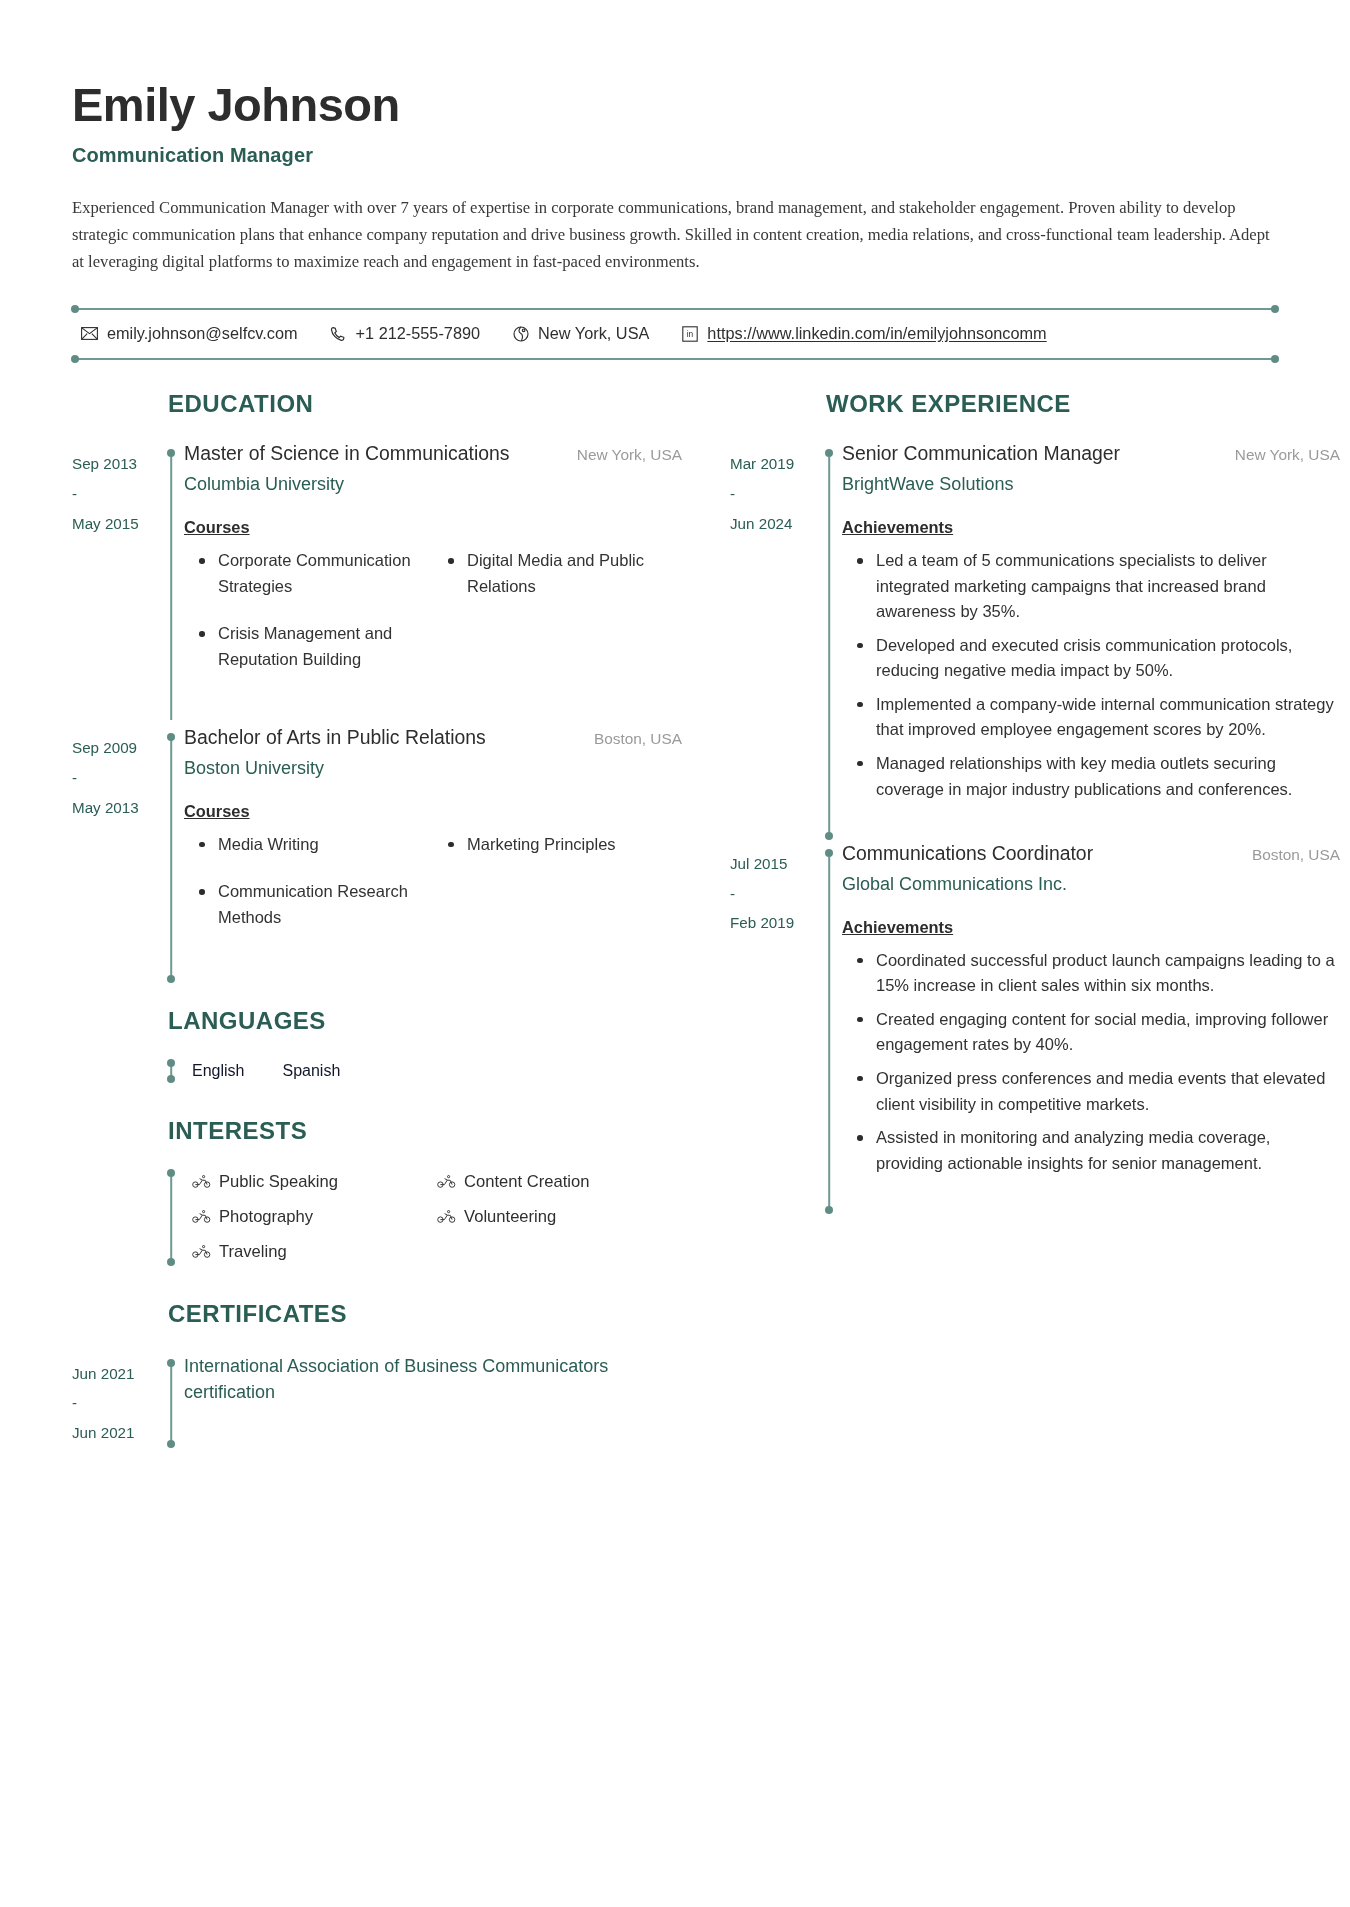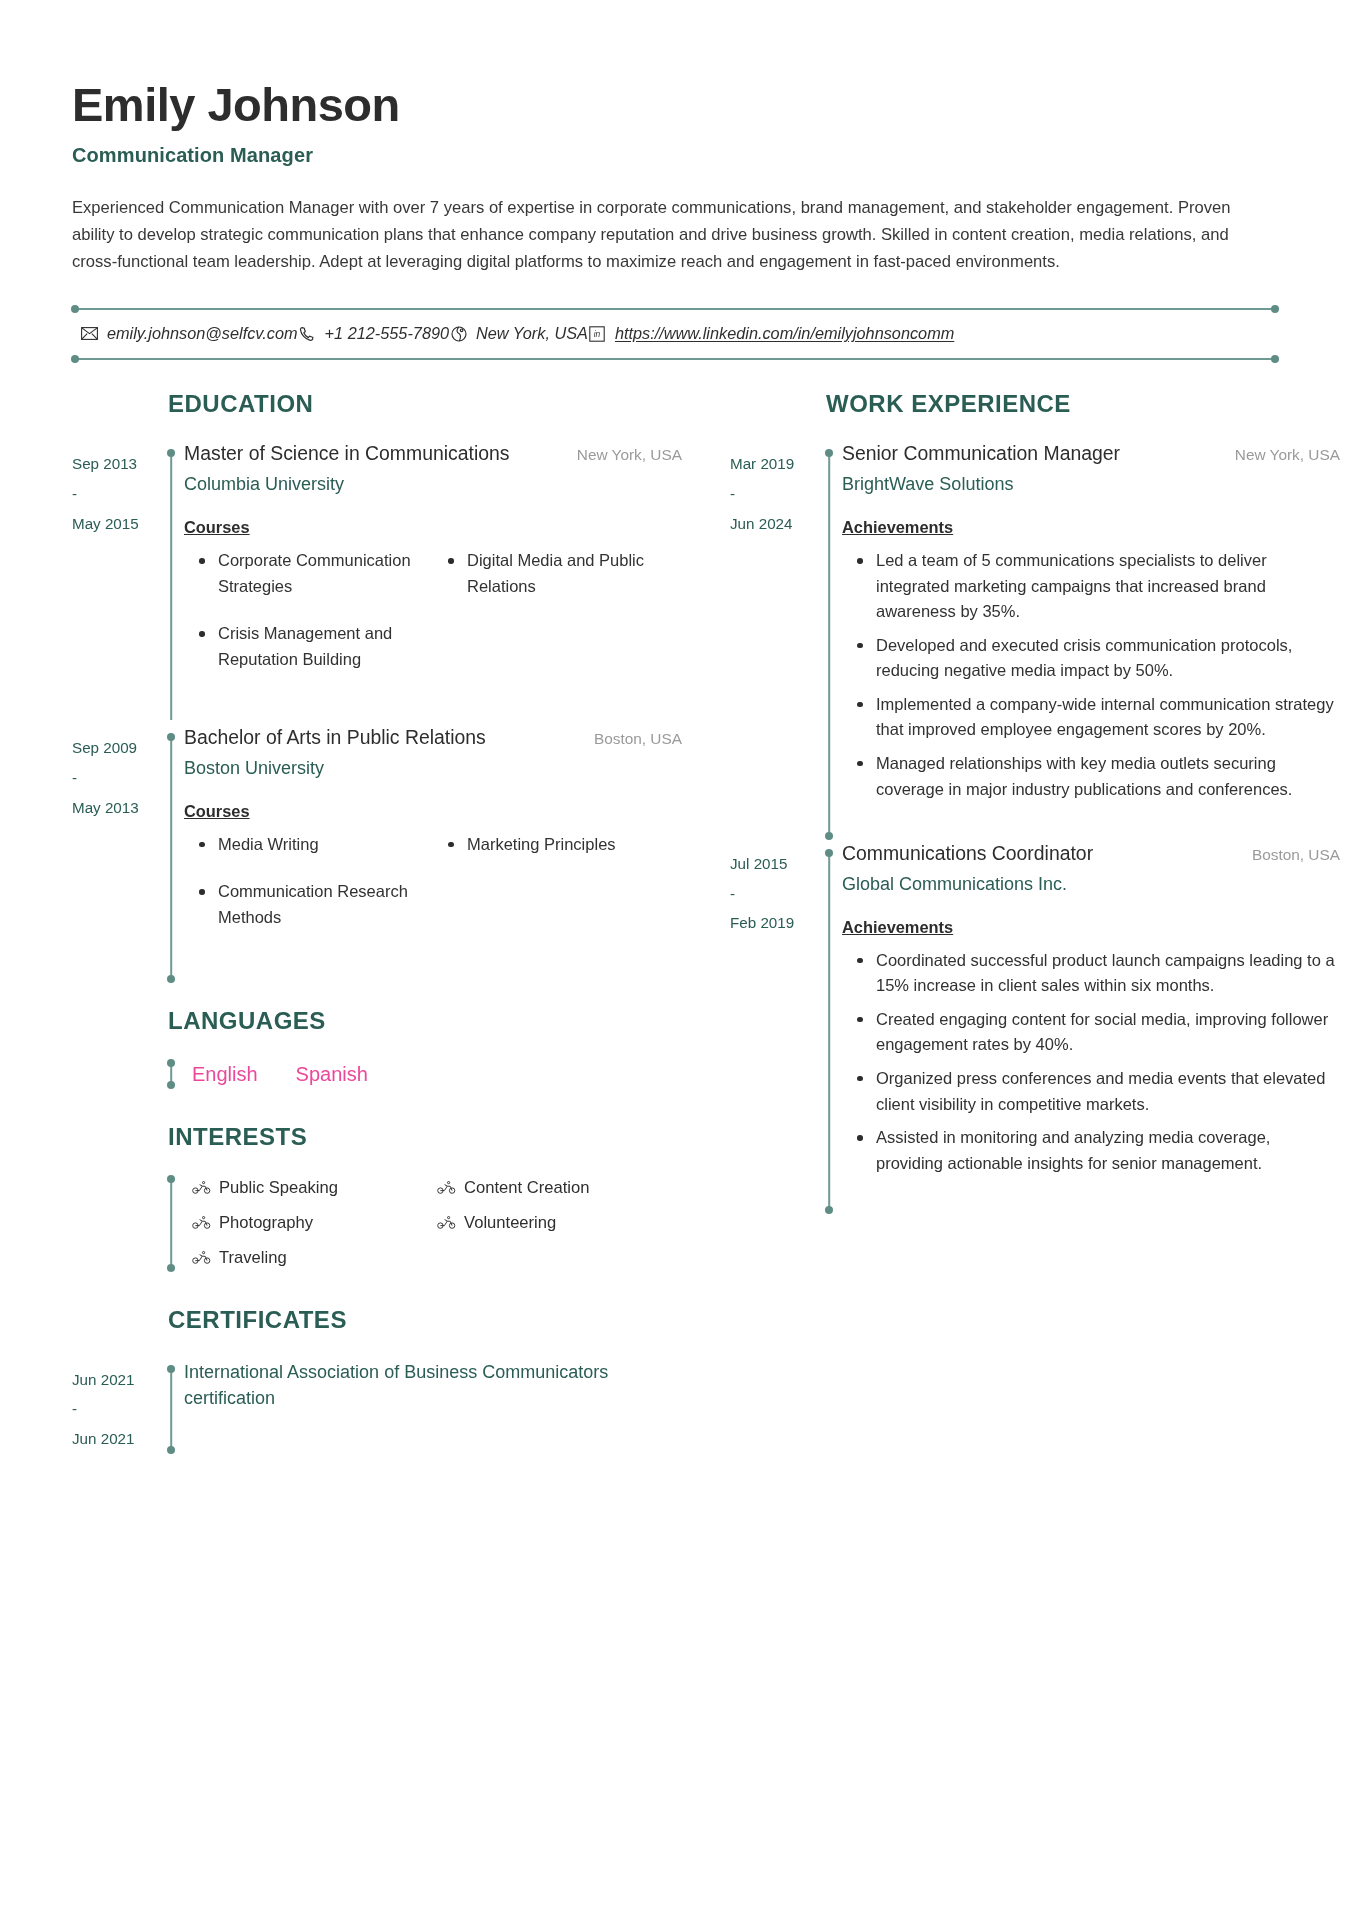--- a/index.html
+++ b/index.html
@@ -34,20 +34,21 @@
     color: #2a5d54;
     margin-top: 13px;
     letter-spacing: 0.1px;
   }
   .summary {
     margin-top: 28px;
     font-size: 16.6px;
     line-height: 1.62;
     color: #38383a;
     max-width: 1205px;
+    font-family: Liberation Serif, serif;
   }
 
   
   .contact-wrap {
     margin-top: 33px;
     position: relative;
   }
   .rule {
     position: relative;
     height: 2px;
@@ -66,25 +67,25 @@
     content: "";
     position: absolute;
     right: -1px; top: -3px;
     width: 8px; height: 8px;
     border-radius: 50%;
     background: #5f8d85;
   }
   .contact-row {
     display: flex;
     align-items: center;
+    gap: 31px;
     padding: 14px 0 15px 8px;
     font-size: 16.3px;
     color: #2f2f2f;
     flex-wrap: nowrap;
-    font-style: italic;
   }
   .contact-item {
     display: flex;
     align-items: center;
     gap: 8px;
     white-space: nowrap;
   }
   .contact-item .ic {
     display: inline-flex;
     align-items: center;
@@ -261,22 +262,22 @@
     bottom: 0; width: 8px; height: 8px; border-radius: 50%; background: #5f8d85;
   }
   .simple-entry .chips {
     flex: 1 1 auto;
     display: flex;
     flex-wrap: wrap;
     padding-left: 10px;
     padding-top: 2px;
   }
   .lang-chip {
-    font-size: 20px;
-    color: #ec4899;
+    font-size: 16px;
+    color: #0f172a;
     margin-right: 38px;
     line-height: 1.5;
   }
   .interest-grid {
     display: flex;
     flex-wrap: wrap;
     padding-left: 10px;
     width: 100%;
     row-gap: 6px;
   }

